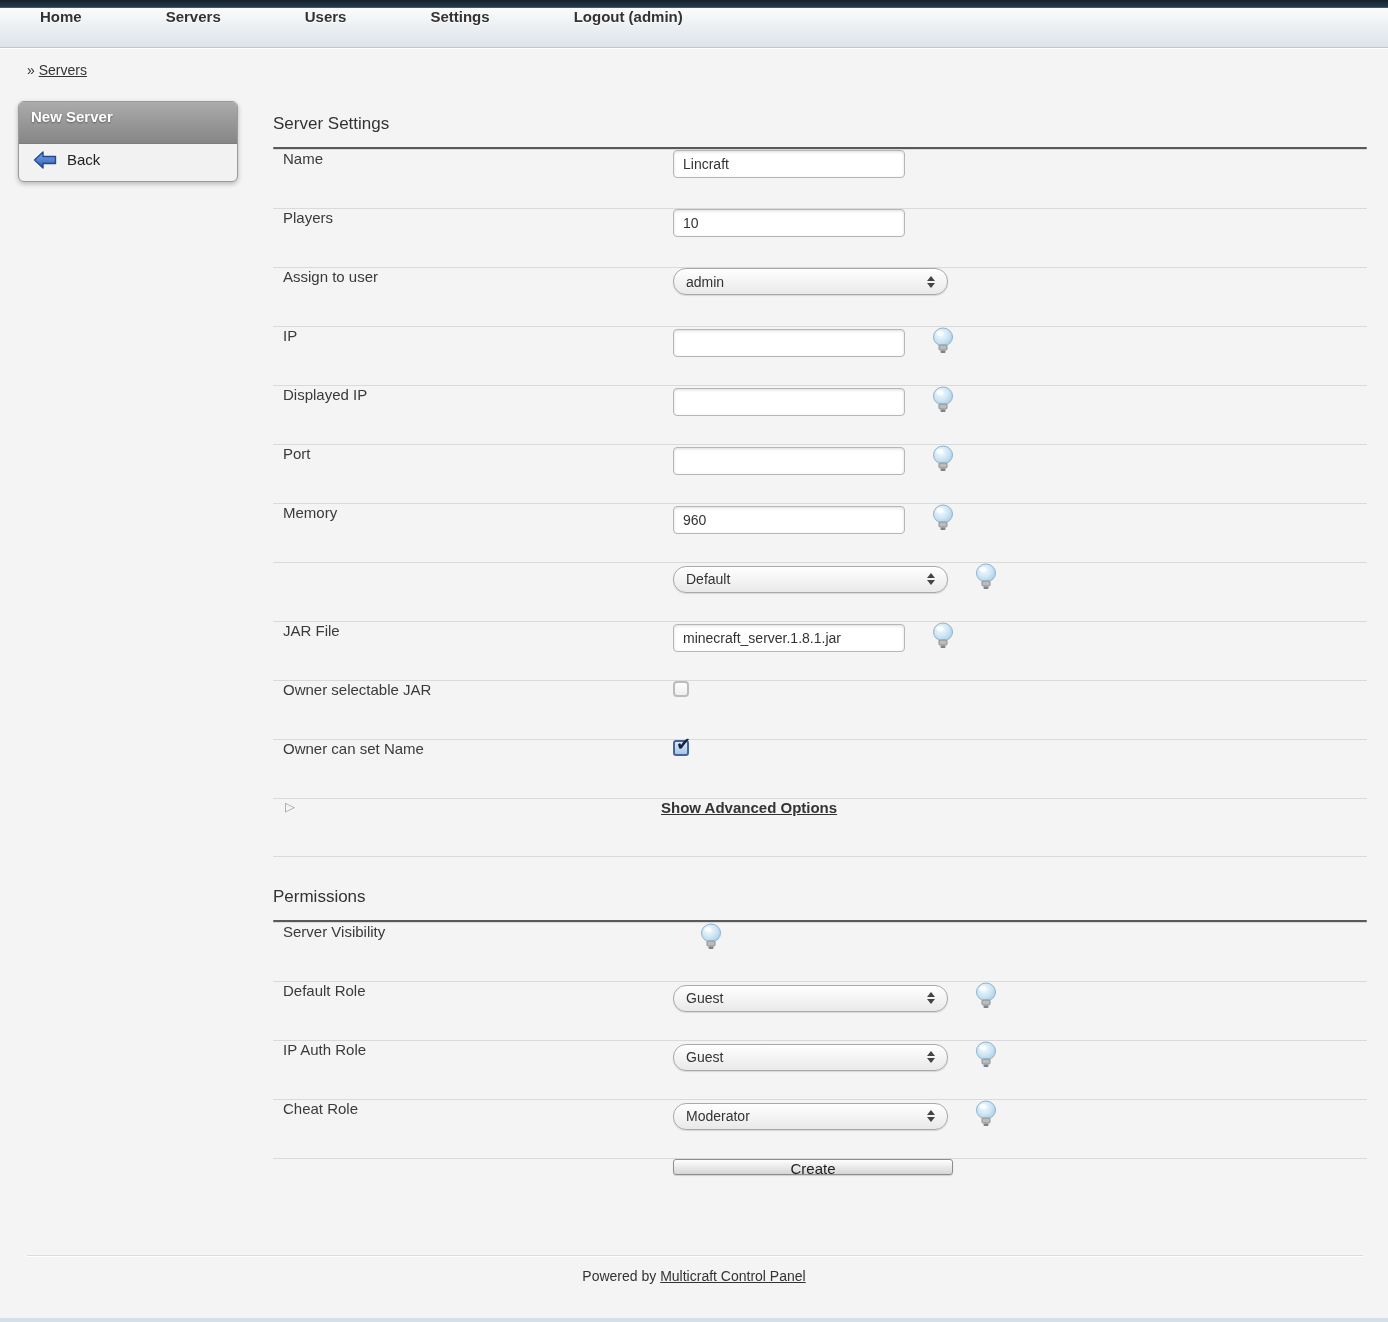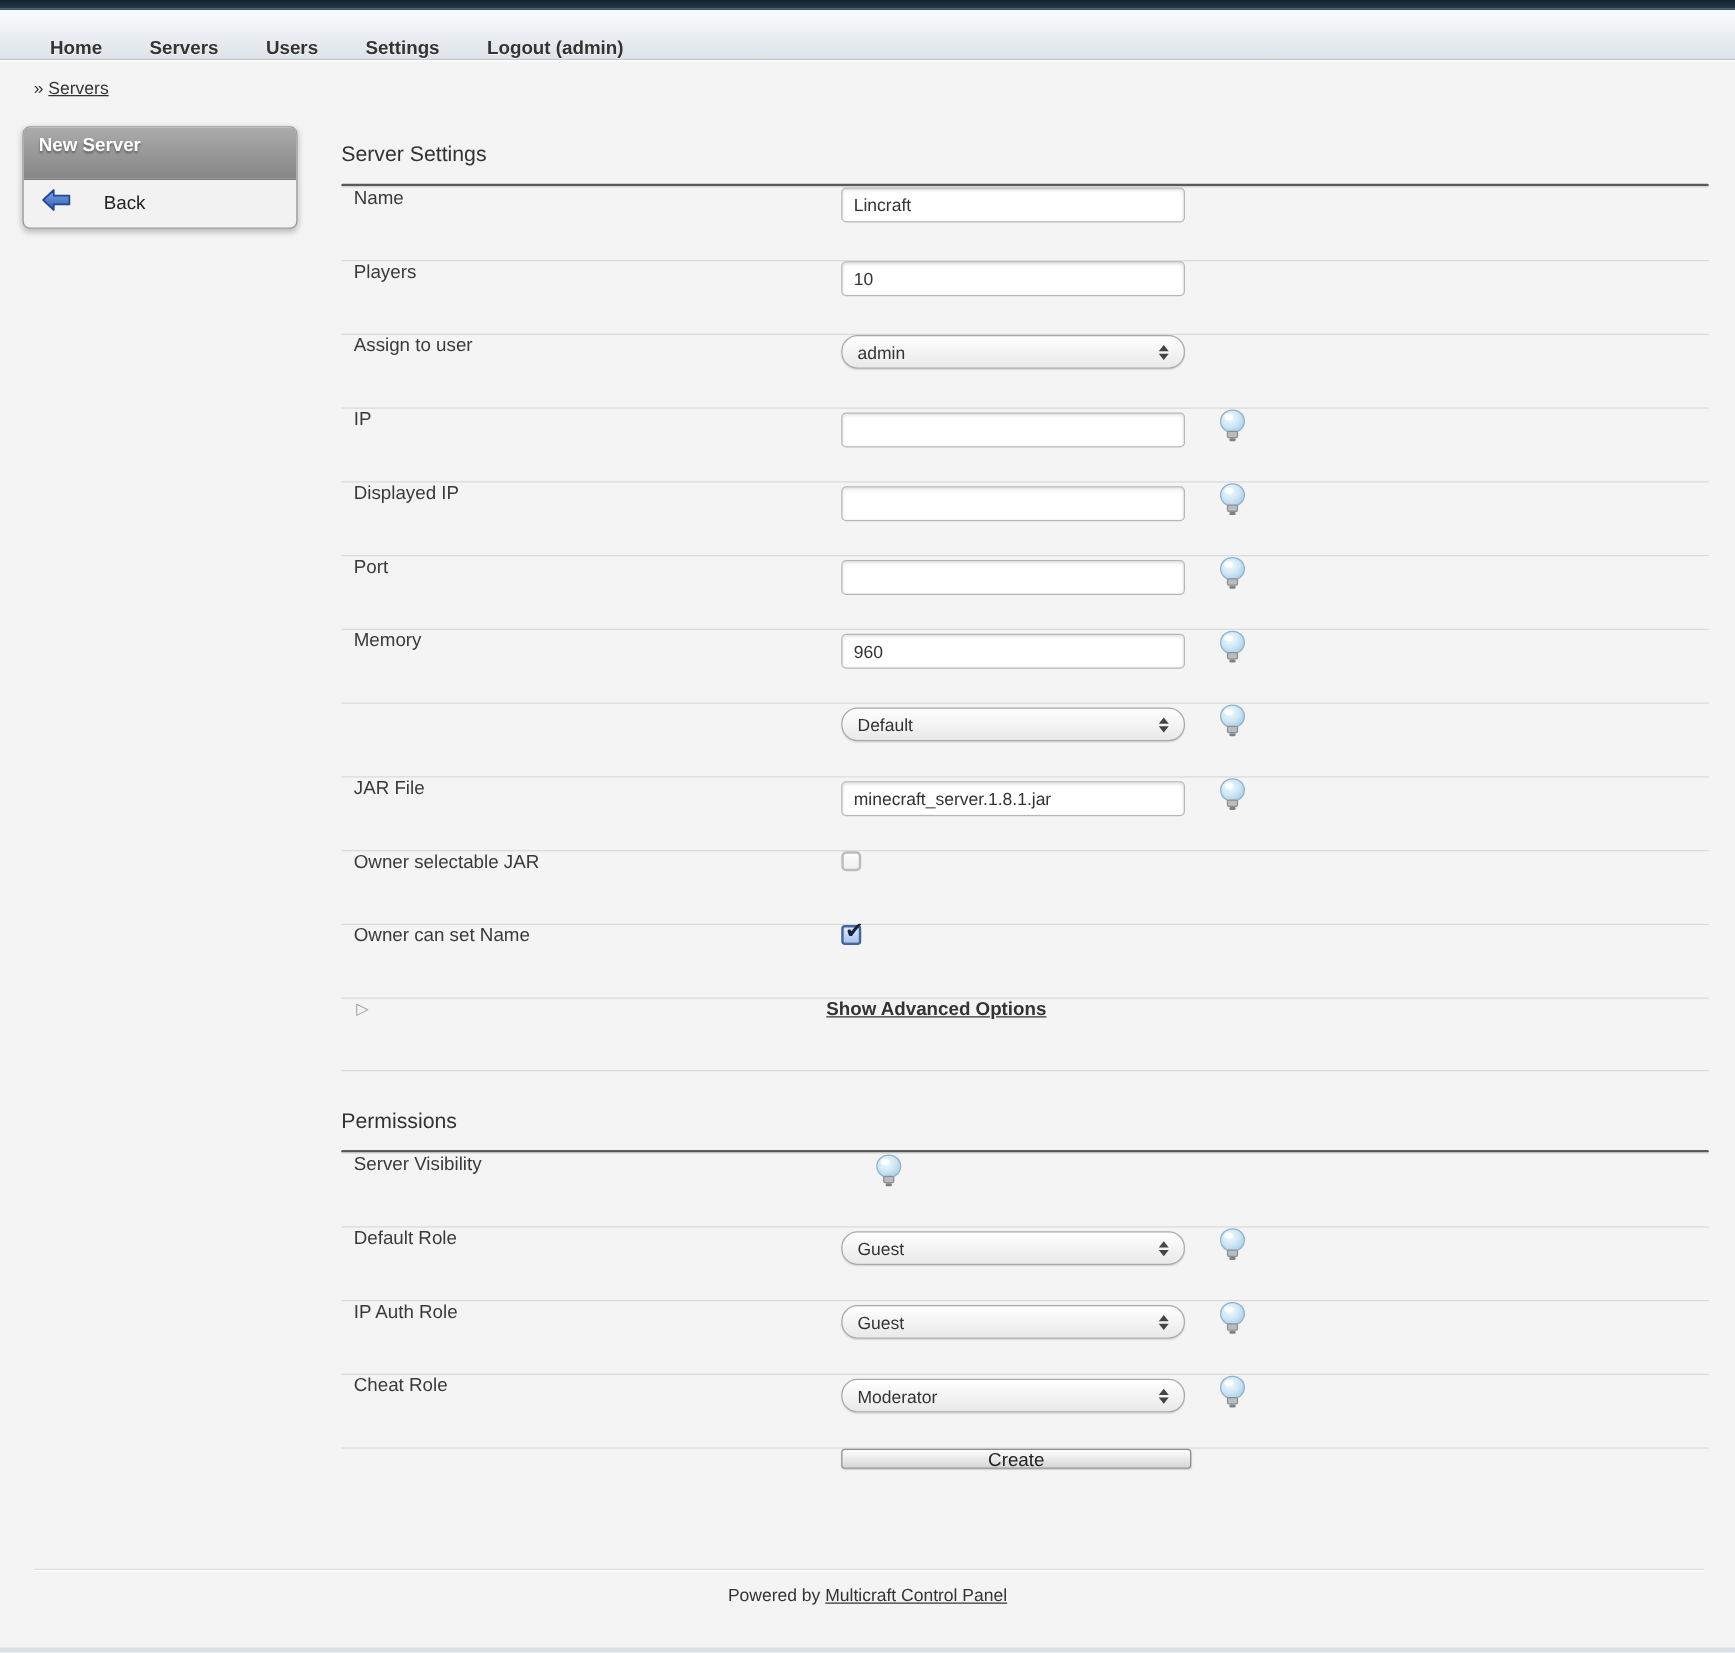--- a/index.html
+++ b/index.html
@@ -4,24 +4,25 @@
 <style>
   * { margin:0; padding:0; box-sizing:border-box; }
   html,body { width:1388px; height:1322px; overflow:hidden; }
   body {
     font-family:"Liberation Sans","DejaVu Sans",sans-serif;
     background:#f4f4f5; color:#3a3a3a; position:relative;
   }
   
   .top-strip { height:8px; background:linear-gradient(#15222d,#24394a); border-bottom:1px solid #3c5a73; }
   .navbar {
-    height:40px; display:flex; align-items:flex-end; padding-left:40px;
+    height:40px; display:flex; align-items:flex-start; padding-left:40px;
     background:linear-gradient(#fafbfc,#dde3e8);
     border-bottom:1px solid #c2c7cb;
     box-shadow:0 1px 0 #ffffff;
+    gap:46px;
   }
   .nav-item {
     font-size:15px; font-weight:bold; color:#333; margin-right:38px;
     text-shadow:0 1px 0 rgba(255,255,255,.8); cursor:pointer; text-decoration:none;
   }
   
   .breadcrumb { margin:14px 0 0 27px; font-size:14px; color:#333; height:20px; }
   .breadcrumb .crumb-link { text-decoration:underline; color:#333; cursor:pointer; }
   
   .layout { display:flex; align-items:flex-start; }
@@ -31,36 +32,36 @@
     background:#f2f2f2; box-shadow:0 2px 5px rgba(0,0,0,.25); overflow:hidden;
   }
   .panel-header {
     height:42px; line-height:30px; padding-left:12px;
     background:linear-gradient(#ababab,#868686);
     color:#fff; font-weight:bold; font-size:15px;
     text-shadow:0 1px 2px rgba(0,0,0,.4);
     border-bottom:1px solid #7d7d7d;
   }
   .panel-body { padding:7px 10px 8px 14px; }
-  .back-item { display:flex; align-items:center; cursor:pointer;gap:16px; }
+  .back-item { display:flex; cursor:pointer; }
   .back-item svg { margin-right:10px; }
   .back-label { font-size:15px; color:#222; }
   
   .main-col { flex:1; margin-right:21px; padding-top:32px; }
   .section-title { font-size:17px; color:#333; padding-bottom:13px; }
   .section-rule { height:2px; background:#58595b; border-radius:2px; }
   .form-row {
     display:flex; align-items:flex-start; height:59px; border-top:1px solid #dadada;
     position:relative;
   }
   .form-row:first-of-type { border-top:none; }
   .row-label { width:400px; padding-left:10px; font-size:15px; color:#3a3a3a; }
   .row-control { display:flex; align-items:center; }
   .text-input {
-    width:275px; height:28px; border:1px solid #b6b6b6; border-radius:4px;
+    width:232px; height:28px; border:1px solid #b6b6b6; border-radius:4px;
     background:#fff; box-shadow:inset 0 1px 3px rgba(0,0,0,.14);
     font-family:"Liberation Sans","DejaVu Sans",sans-serif;
     font-size:14px; color:#333; padding:0 9px; outline:none;
   }
   .select-pill {
     width:275px; height:27px; border:1px solid #a9a9a9; border-radius:13px;
     background:linear-gradient(#ffffff,#e9e9e9);
     box-shadow:0 1px 1px rgba(0,0,0,.12);
     display:flex; align-items:center; padding:0 12px; cursor:pointer;
   }

